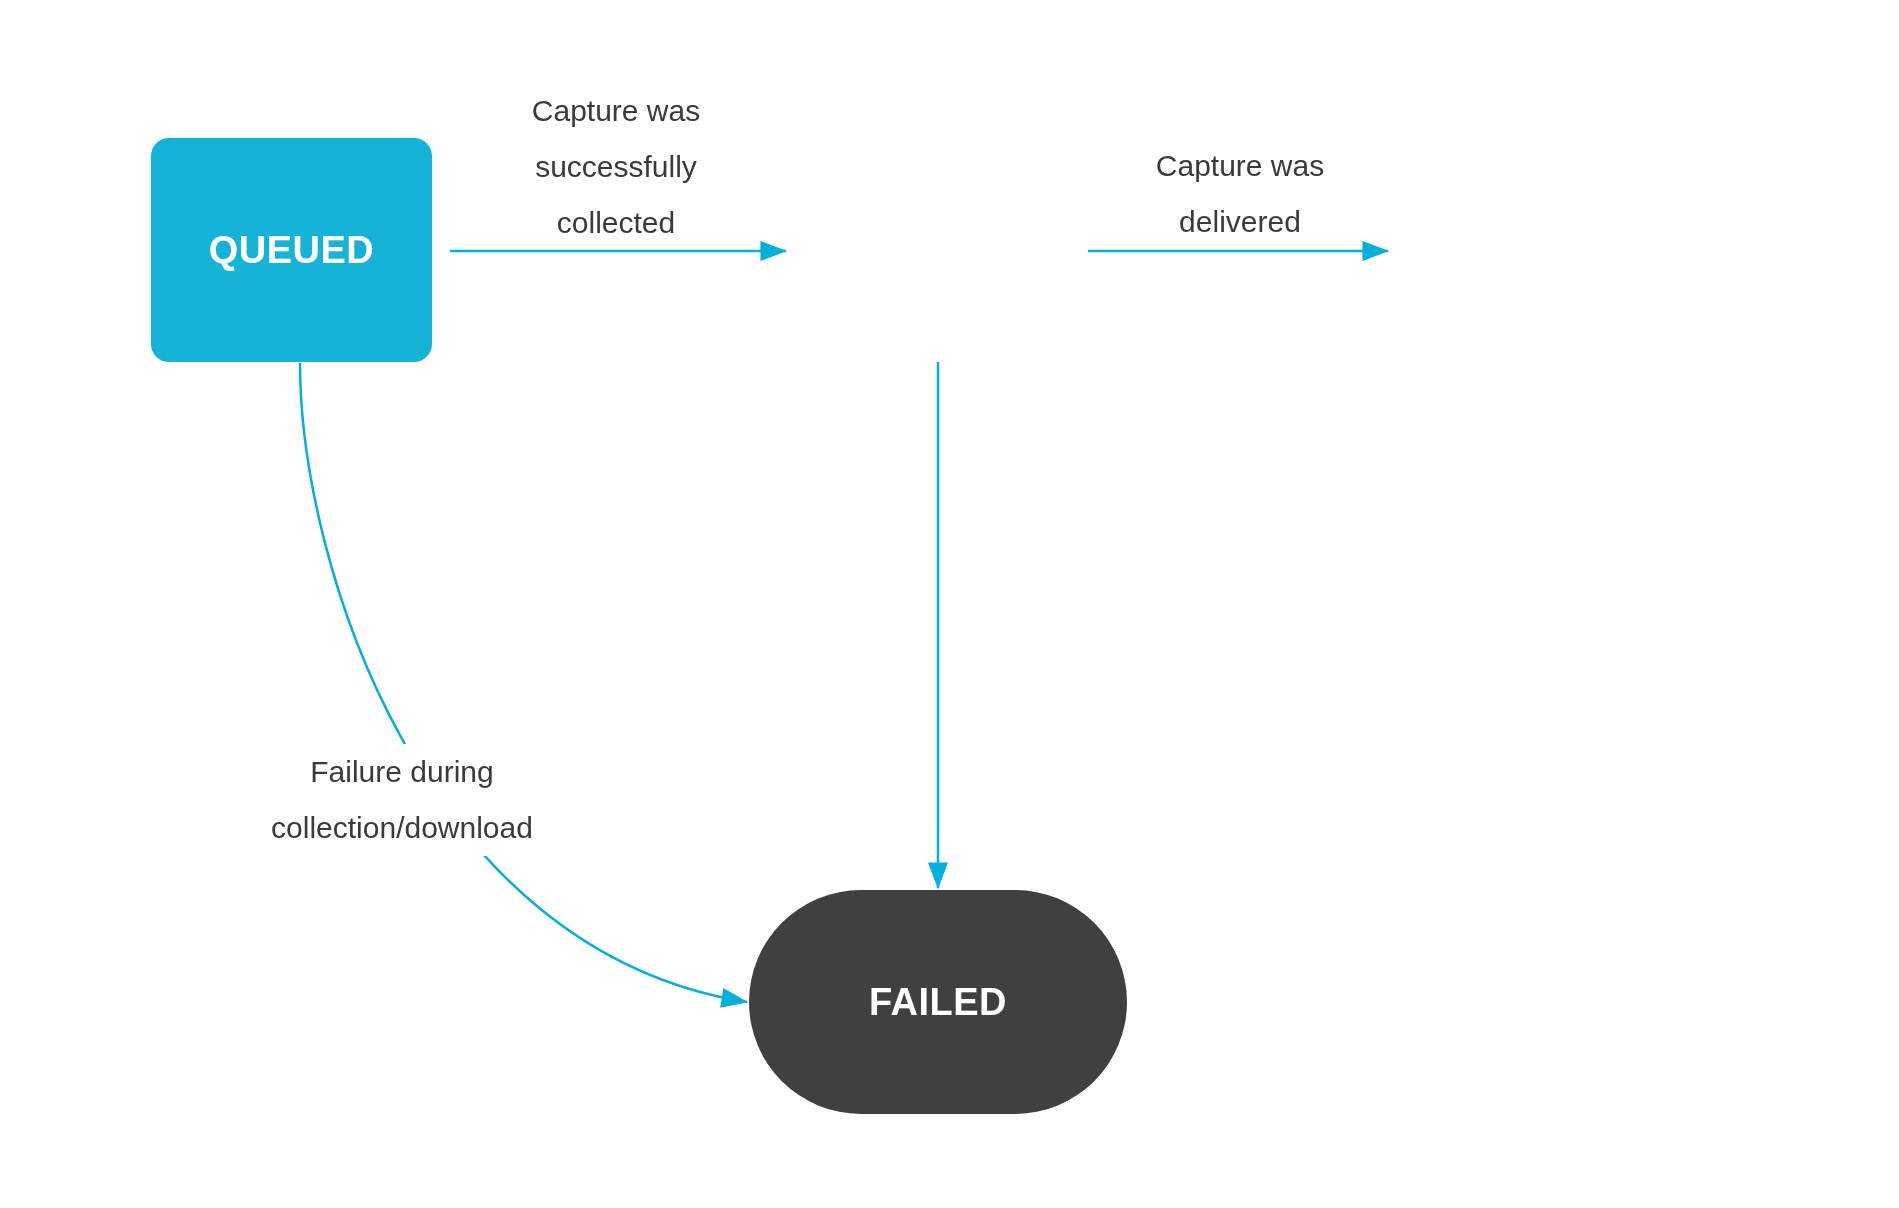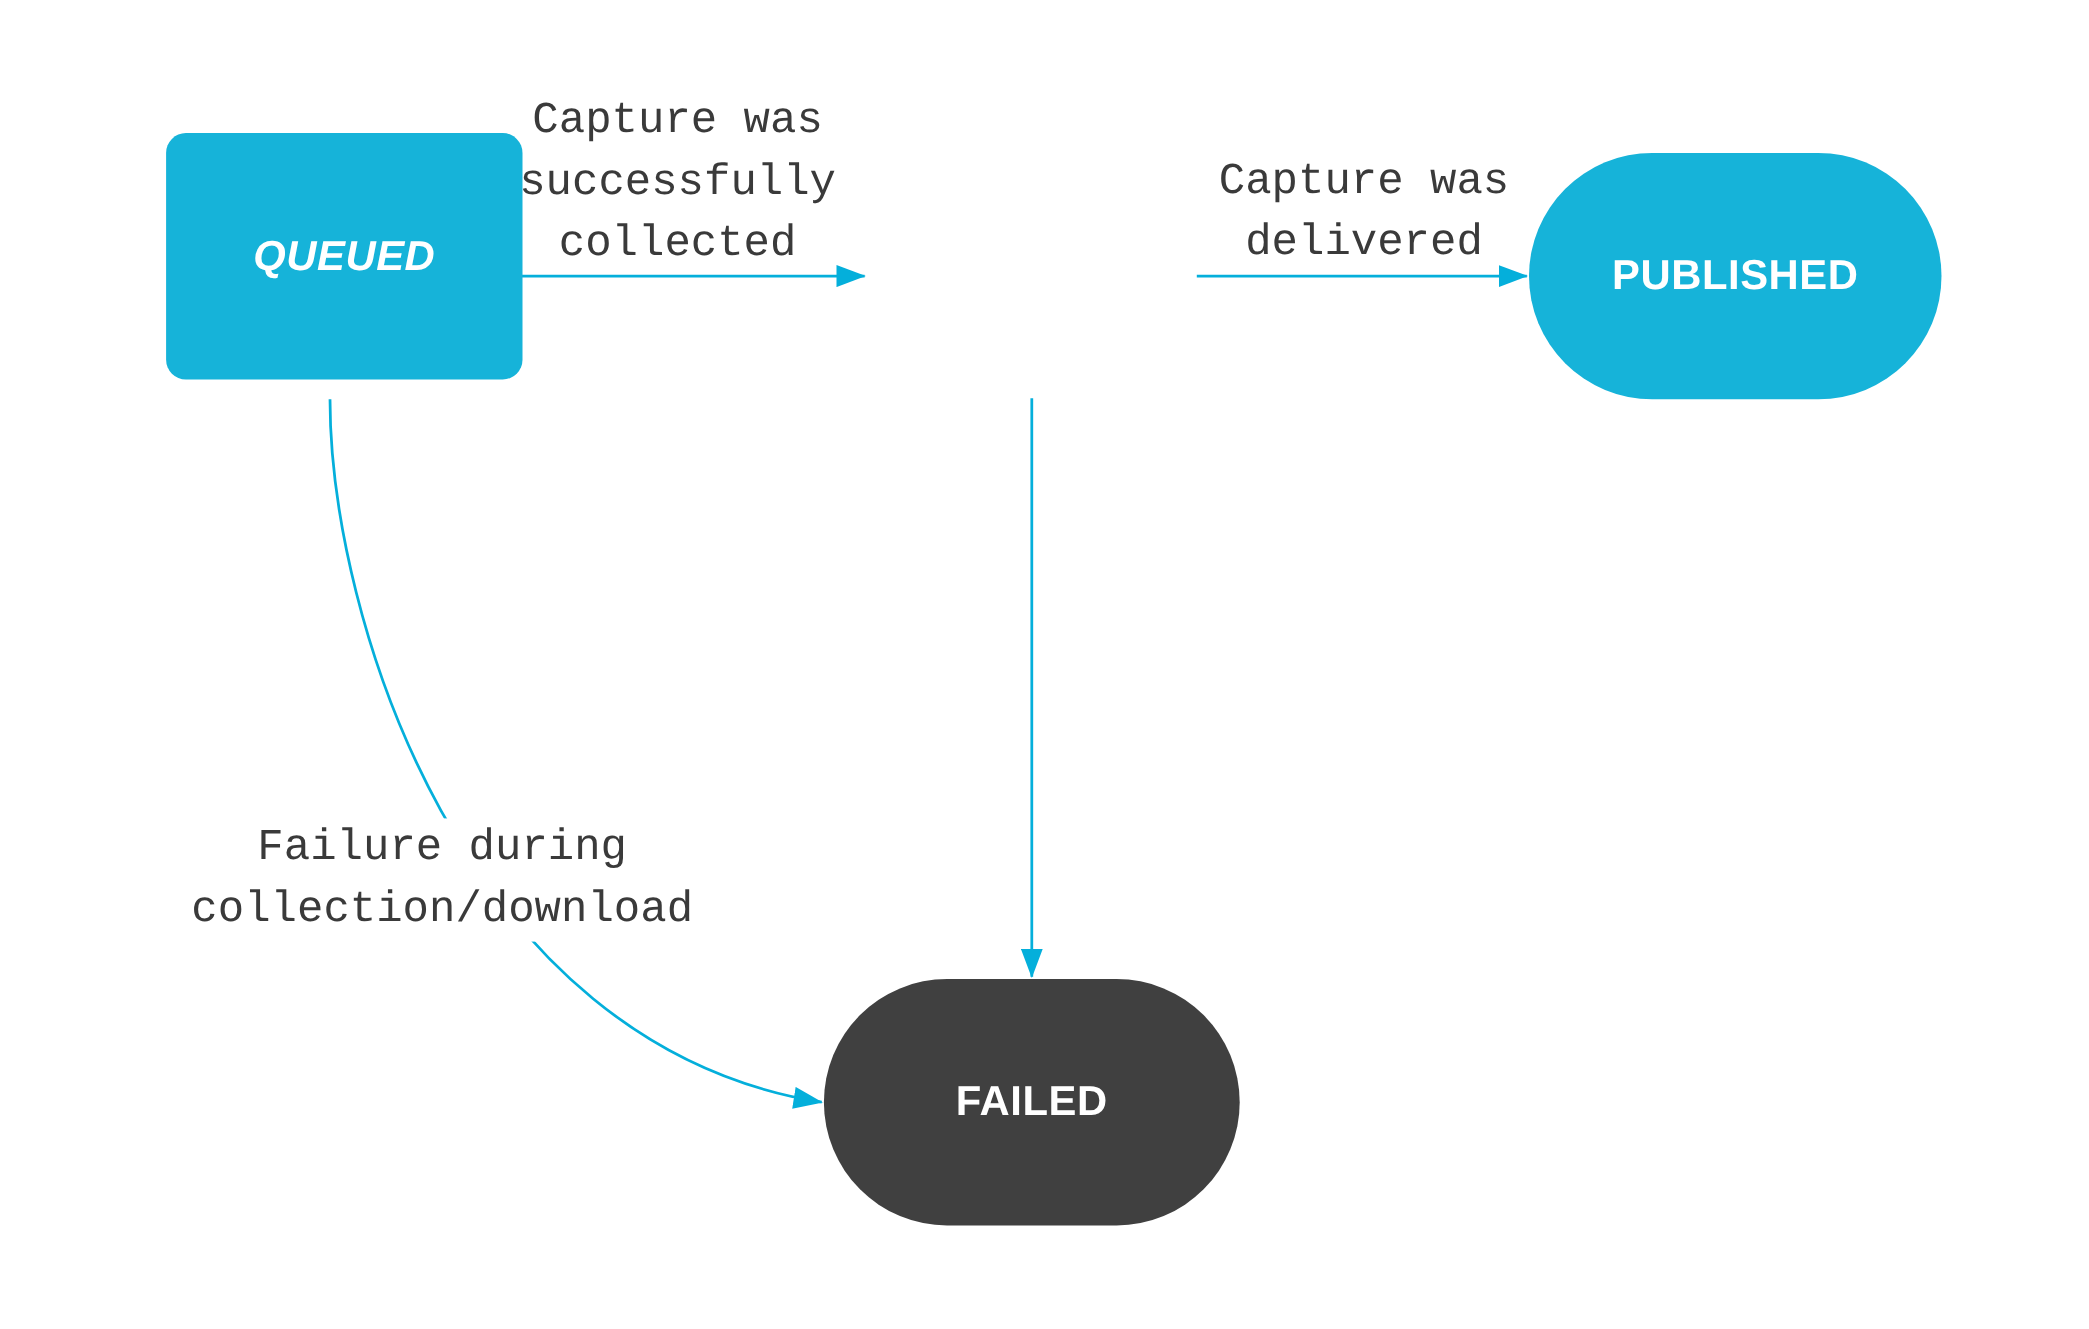--- a/index.html
+++ b/index.html
@@ -33,35 +33,34 @@
     color: #ffffff;
     font-size: 38px;
     font-weight: bold;
     letter-spacing: 0.5px;
     text-align: center;
   }
   .node.rect { border-radius: 18px; background: #16b3d9; }
   .node.pill { border-radius: 112px; background: #16b3d9; }
   .node.gray { background: #404040; }
 
-  .node-queued     { left: 151px;  top: 121px; width: 324px; height: 224px; font-style: italic; }
+  .node-queued     { left: 151px;  top: 138px; width: 281px; height: 224px; }
   .node-processing { left: 788px;  top: 139px; width: 300px; height: 224px; }
   .node-published  { left: 1390px; top: 139px; width: 375px; height: 224px; }
   .node-failed     { left: 749px;  top: 890px; width: 378px; height: 224px; }
 
   .edge-label {
     position: absolute;
     z-index: 2;
     transform: translate(-50%, -50%);
     color: #3a3a3a;
-    font-size: 40px;
+    font-size: 30px;
     line-height: 56px;
     text-align: center;
     white-space: pre-line;
-    font-family: Liberation Mono, monospace;
   }
   .edge-label.masked {
     background: #ffffff;
     padding: 0 14px;
   }
   .label-collected { left: 616px;  top: 167px; }
   .label-delivered { left: 1240px; top: 194px; }
   .label-rejected  { left: 938px;  top: 625px; }
   .label-failure   { left: 402px;  top: 800px; }
 </style>
@@ -78,21 +77,20 @@
     </defs>
     <path class="edge-path" d="M 450 251 L 786 251" marker-end="url(#arrowhead)"></path>
     <path class="edge-path" d="M 1088 251 L 1388 251" marker-end="url(#arrowhead)"></path>
     <path class="edge-path" d="M 938 362 L 938 888" marker-end="url(#arrowhead)"></path>
     <path class="edge-path" d="M 300 363 C 300 560, 420 950, 747 1002" marker-end="url(#arrowhead)"></path>
   </svg>
 
   <div class="node rect node-queued">QUEUED</div>
 
 
-  <div class="node pill node-published">PUBLISHED</div>
 
   <div class="node pill gray node-failed">FAILED</div>
 
   <div class="edge-label label-collected">Capture was
 successfully
 collected</div>
 
   <div class="edge-label label-delivered">Capture was
 delivered</div>
 

